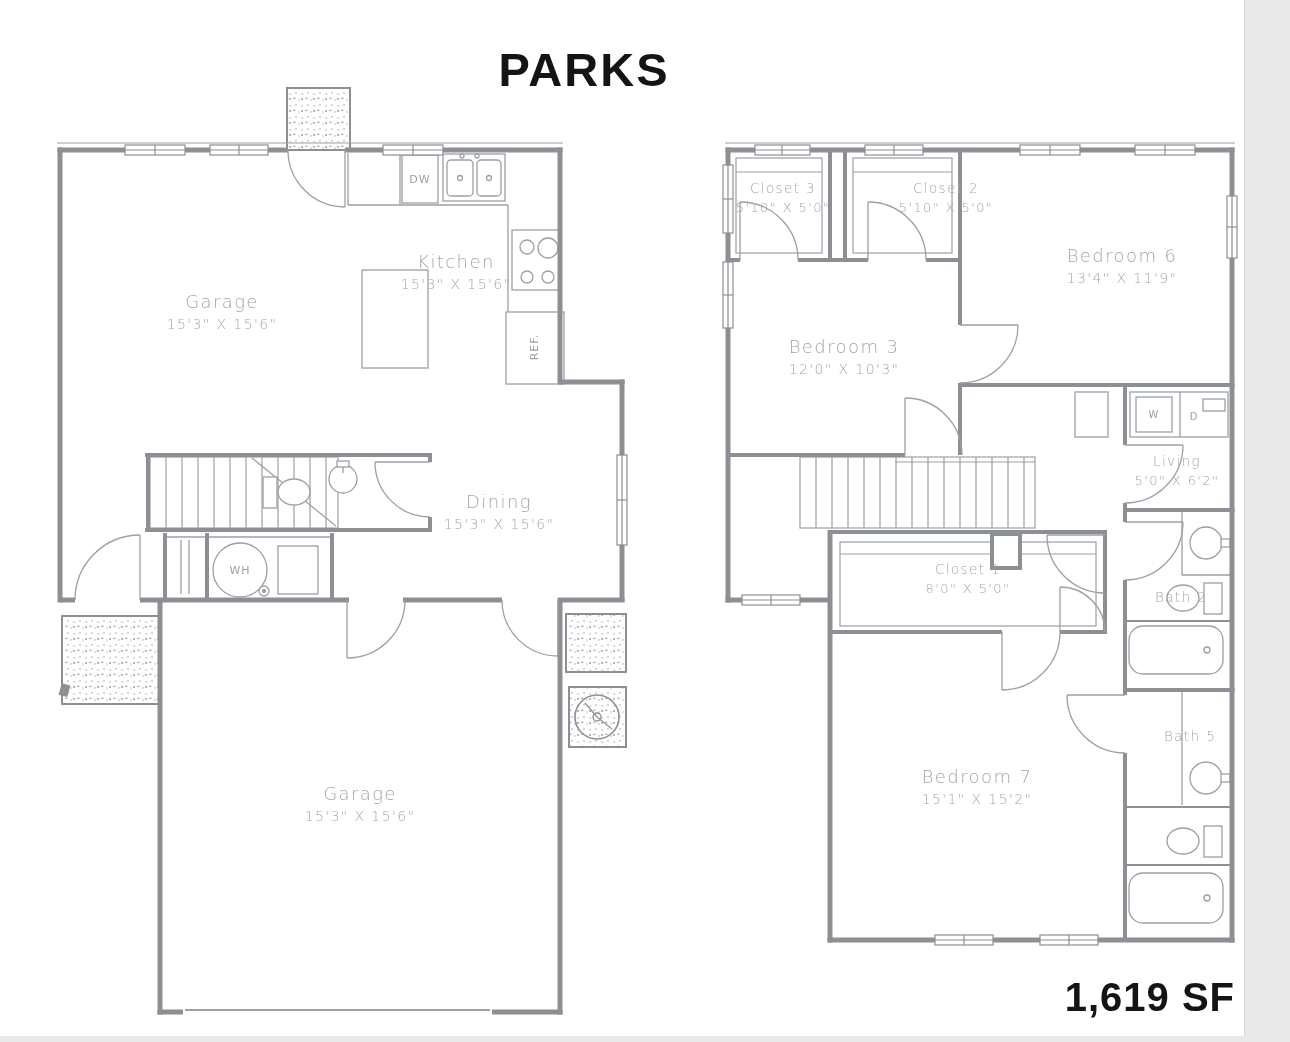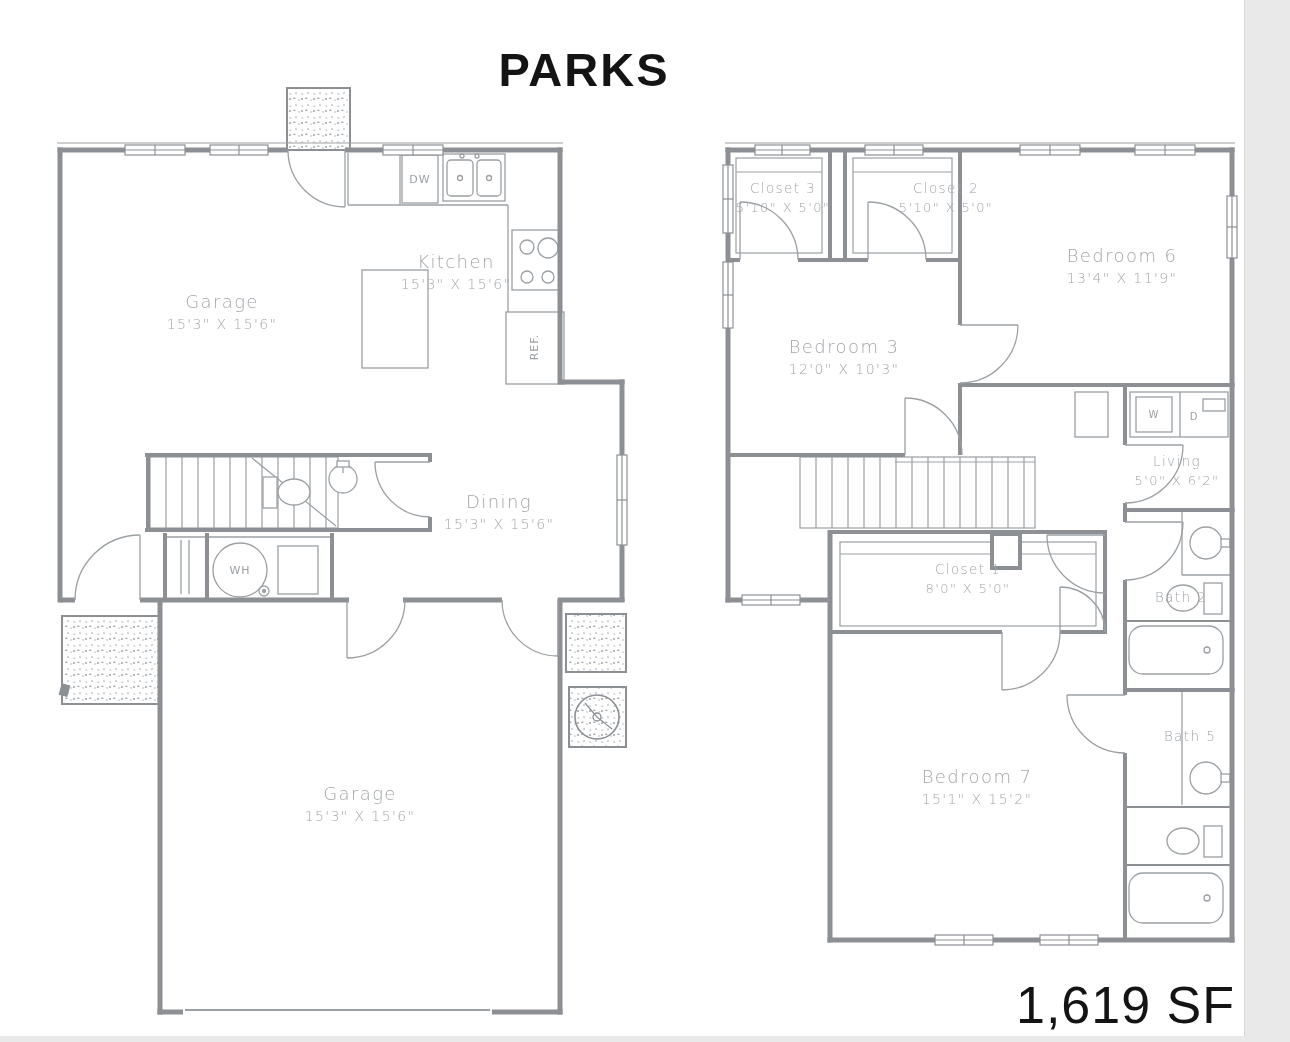--- a/index.html
+++ b/index.html
@@ -2,21 +2,21 @@
 <html><head>
 <meta charset="utf-8">
 <style>
   html,body{margin:0;padding:0;background:#ffffff;}
   .page{position:relative;width:1290px;height:1042px;background:#ffffff;overflow:hidden;
         font-family:"DejaVu Sans",sans-serif;}
   .title{position:absolute;top:26px;left:0;width:1136px;margin:16px;text-align:center;
          font-family:"Liberation Sans",sans-serif;font-weight:bold;font-size:47px;
          letter-spacing:2px;color:#141414;}
   .sf{position:absolute;top:975px;right:55px;
-      font-family:"Liberation Sans",sans-serif;font-weight:normal;font-size:52px;
+      font-family:"Liberation Sans",sans-serif;font-weight:bold;font-size:40px;
       letter-spacing:1px;color:#141414;}
   .plan-svg{position:absolute;left:0;top:0;}
   .rlabel{position:absolute;transform:translate(-50%,-50%);text-align:center;
           color:#a2a6aa;font-weight:300;letter-spacing:1.4px;white-space:nowrap;line-height:1;}
   .rlabel .nm{font-size:18px;}
   .rlabel .dm{font-size:14px;margin-top:6px;}
   .rlabel.sm .nm{font-size:13.5px;}
   .rlabel.sm .dm{font-size:13px;margin-top:5px;}
   .app{position:absolute;transform:translate(-50%,-50%);color:#9ba0a4;font-size:11px;
        letter-spacing:1px;white-space:nowrap;}

